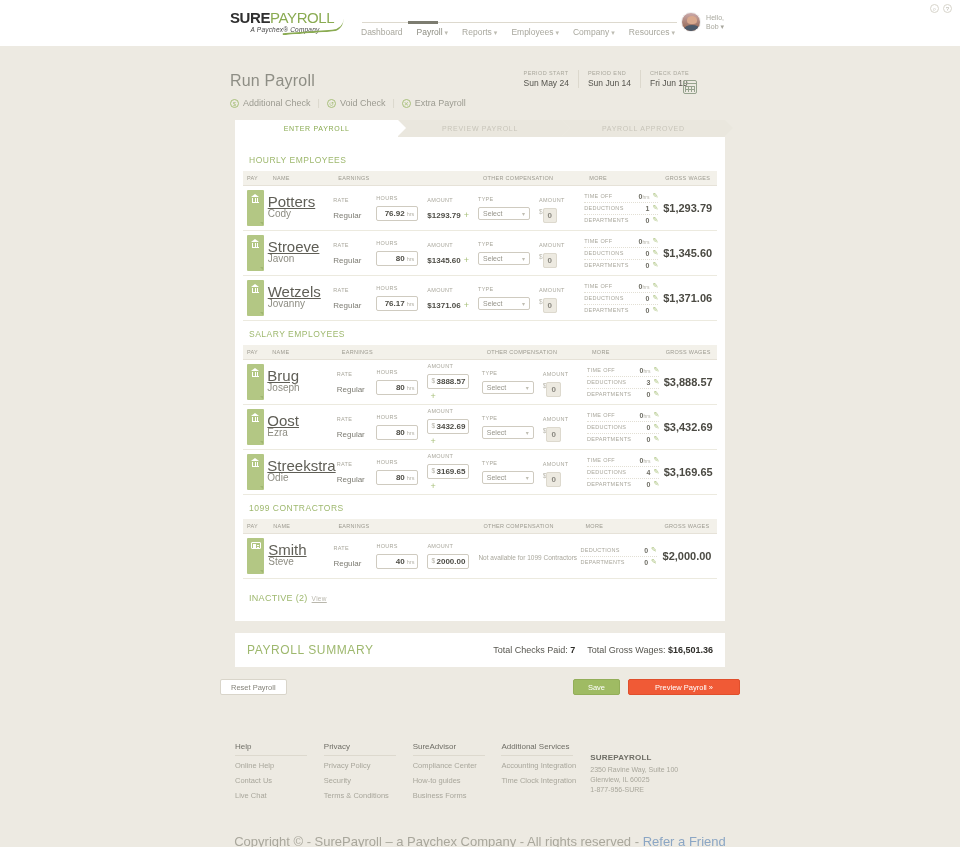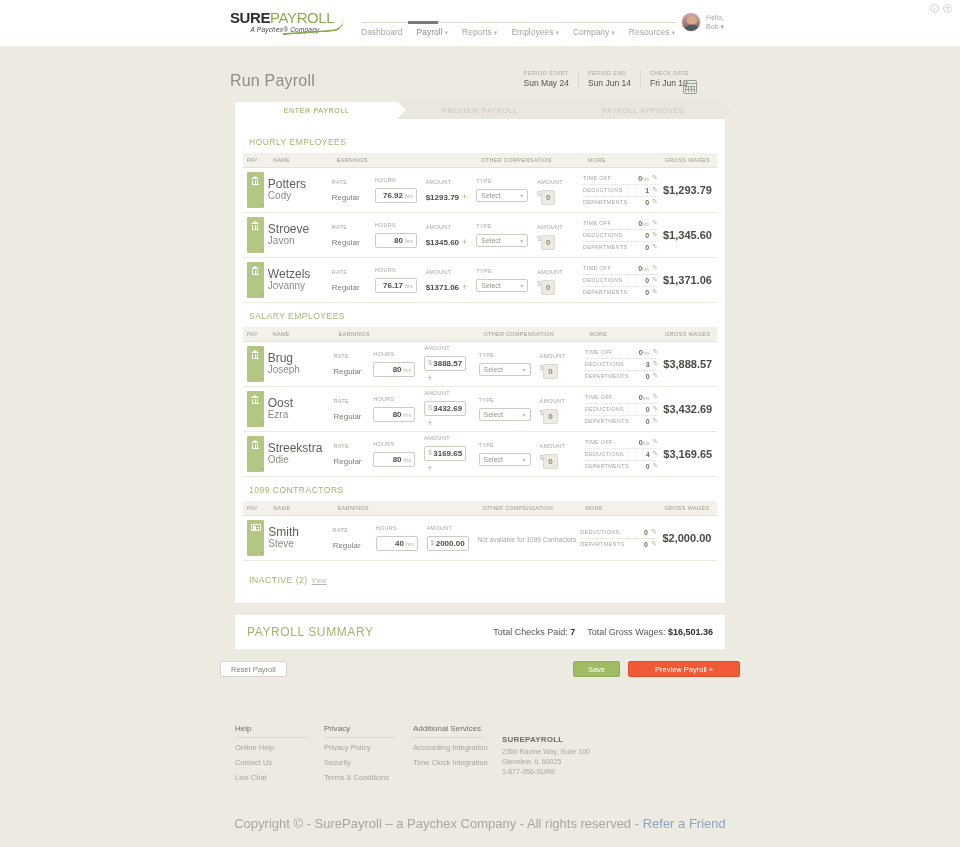--- a/index.html
+++ b/index.html
@@ -89,21 +89,21 @@
   .bank:before{content:"";position:absolute;left:0;top:0;width:0;height:0;
      border-left:4.5px solid transparent;border-right:4.5px solid transparent;border-bottom:3px solid #fff;}
   .bank:after{content:"";position:absolute;left:1px;top:3.5px;right:1px;height:4.5px;
      background:repeating-linear-gradient(90deg,#fff 0 1.2px,transparent 1.2px 2.6px);
      border-bottom:1.2px solid #fff;}
   .card-ic { width:10px;height:7px;border:1px solid #fff;border-radius:1px;position:relative;}
   .card-ic:before{content:"";position:absolute;left:1px;top:1px;width:3px;height:3.5px;background:#fff;}
   .card-ic:after{content:"";position:absolute;left:5px;top:1.5px;right:1px;height:3px;
      background:repeating-linear-gradient(#fff 0 .8px,transparent .8px 2px);}
   .namecell { width:70px; }
-  .lname { font-size:12px; color:#5f5e56; line-height:12px;}
+  .lname { font-size:15px; color:#5f5e56; line-height:12px;text-decoration:underline;}
   .fname { font-size:10px; color:#8d8c82; line-height:12px;}
   .earncell { width:160px; }
   .grid2 { display:flex; align-items:center; }
   .gcol { margin-right:9px; }
   .clabel { font-size:5.5px; color:#a9a79c; letter-spacing:.3px; display:block; margin-bottom:5px;}
   .cval { font-size:8px; color:#7d7c73; }
   .ibox { border:1px solid #cfcbc0; background:#fff; border-radius:2px; padding:2px 3px;
      font-size:8px; color:#4e4d46; font-weight:bold; text-align:right; width:42px; display:inline-block;}
   .ibox .unit { font-size:5.5px; color:#b5b3a8; font-weight:normal; margin-left:2px;}
   .ibox .pre { font-size:6.5px; color:#b5b3a8; font-weight:normal; float:left;}
@@ -201,20 +201,36 @@
       <div class="dcell">
         <div class="dlabel">PERIOD END</div>
         <div class="dval">Sun Jun 14</div>
       </div>
       <div class="dcell">
         <div class="dlabel">CHECK DATE</div>
         <div class="dval">Fri Jun 19</div>
       </div>
       <div class="calicon"></div>
     </div>
+    <div class="qlinks">
+      <a class="qlink" href="#">
+        <span class="qic">$</span>
+        <span>Additional Check</span>
+      </a>
+      <span class="qsep">|</span>
+      <a class="qlink" href="#">
+        <span class="qic">↺</span>
+        <span>Void Check</span>
+      </a>
+      <span class="qsep">|</span>
+      <a class="qlink" href="#">
+        <span class="qic">✕</span>
+        <span>Extra Payroll</span>
+      </a>
+    </div>
   </div>
 
   <div class="stepper">
     <div class="step">
         <span>ENTER PAYROLL</span>
       </div>
     <div class="step dim">
         <span>PREVIEW PAYROLL</span>
       </div>
     <div class="step dim">
@@ -619,20 +635,26 @@
       <a href="#">Contact Us</a>
       <a href="#">Live Chat</a>
     </div>
     <div class="fcol">
       <h4>Privacy</h4>
       <a href="#">Privacy Policy</a>
       <a href="#">Security</a>
       <a href="#">Terms &amp; Conditions</a>
     </div>
     <div class="fcol">
+      <h4>SureAdvisor</h4>
+      <a href="#">Compliance Center</a>
+      <a href="#">How-to guides</a>
+      <a href="#">Business Forms</a>
+    </div>
+    <div class="fcol">
       <h4>Additional Services</h4>
       <a href="#">Accounting Integration</a>
       <a href="#">Time Clock Integration</a>
     </div>
     <div class="fco">
       <h4>SUREPAYROLL</h4>
       <p>2350 Ravine Way, Suite 100</p>
       <p>Glenview, IL 60025</p>
       <p>1-877-956-SURE</p>
     </div>

